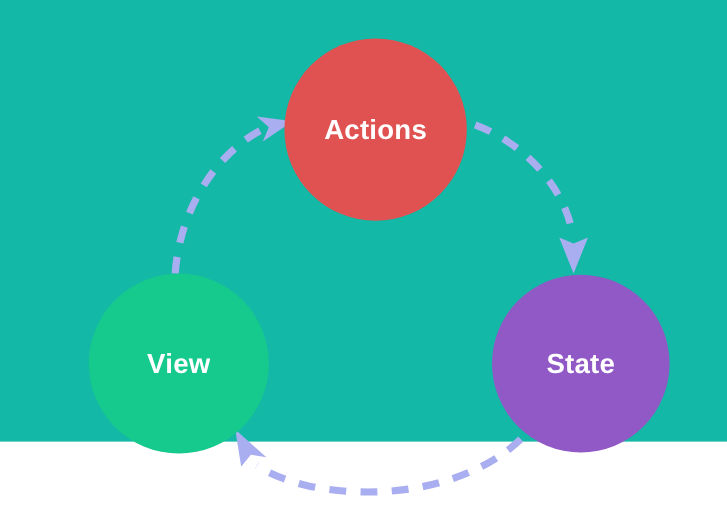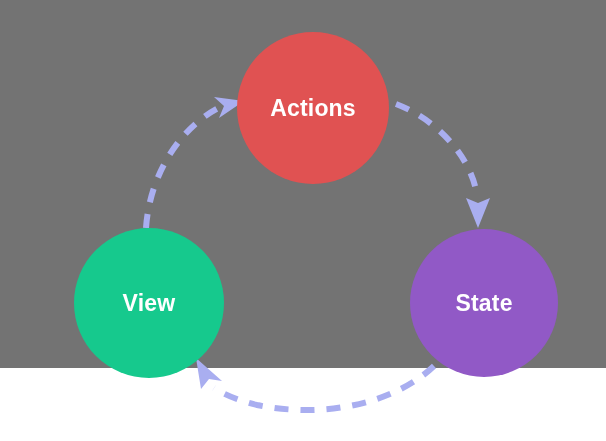--- a/index.html
+++ b/index.html
@@ -10,21 +10,21 @@
   body {
     width: 606px;
     height: 441px;
     font-family: "Liberation Sans", sans-serif;
     overflow: hidden;
   }
   #diagram-root {
     position: relative;
     width: 606px;
     height: 368px;
-    background: #737373;
+    background: #14b8a6;
   }
   #cycle-svg {
     position: absolute;
     top: 0;
     left: 0;
     width: 606px;
     height: 441px;
     display: block;
   }
   .node-label {

